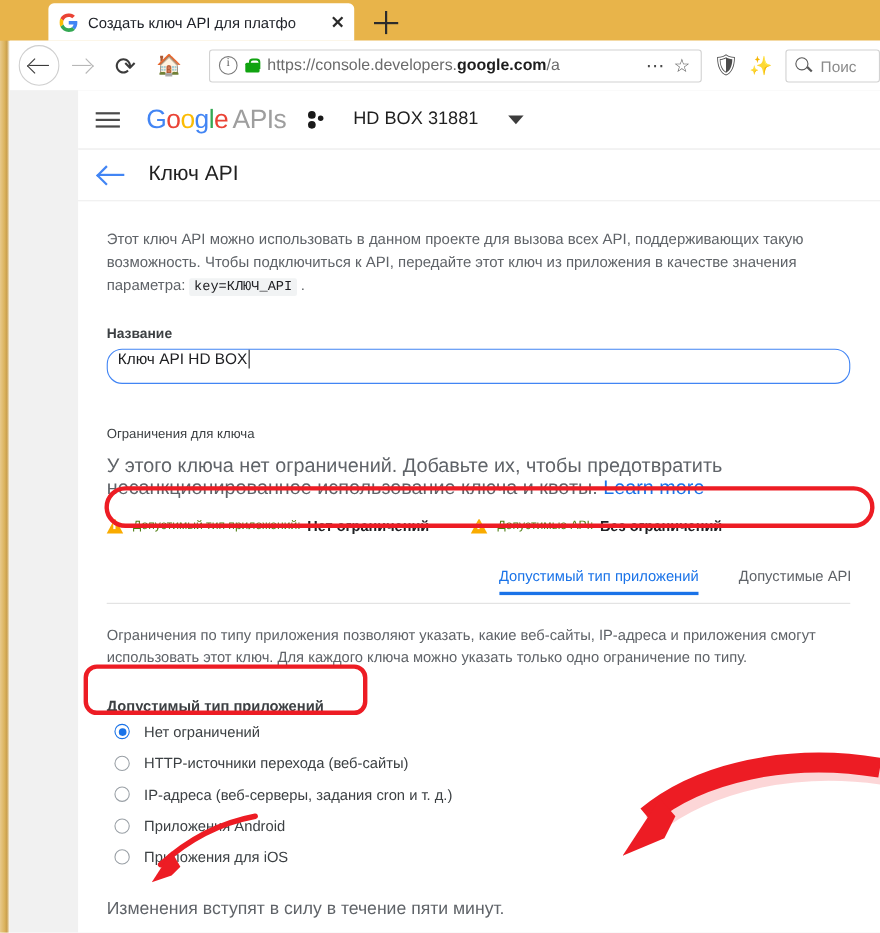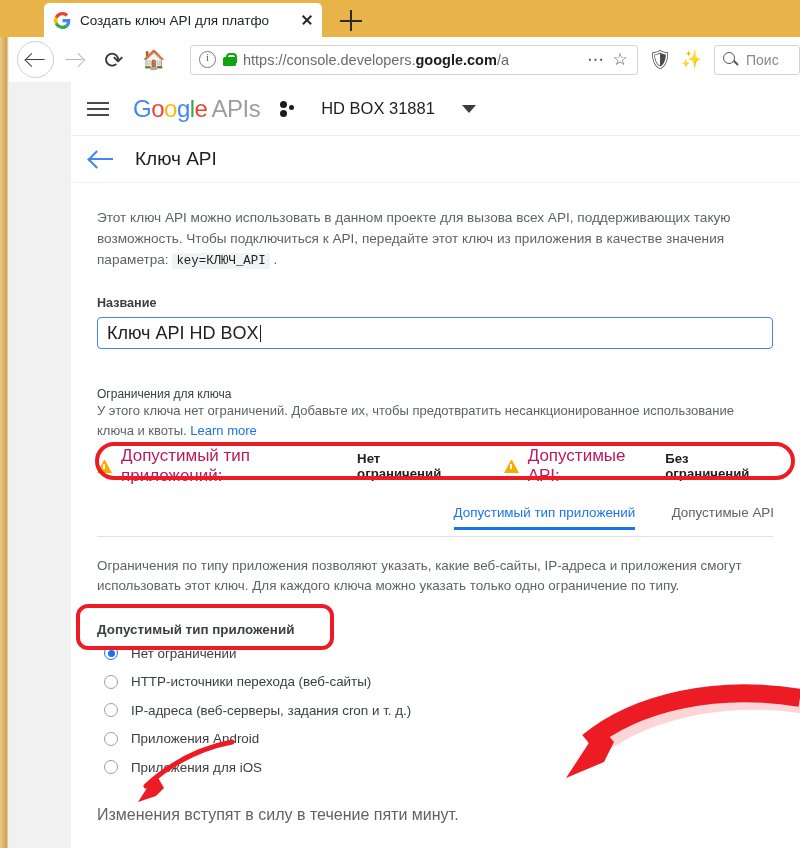--- a/index.html
+++ b/index.html
@@ -247,41 +247,41 @@
 
   .desc { font-size:13.6px; line-height:21px; color:#5f6368; max-width:648px; }
   .code {
     font-family:"Liberation Mono", monospace; font-size:12.4px;
     color:#202124; background:#f1f3f4; padding:1px 4px; border-radius:2px;
   }
 
   .field-label { font-size:12.6px; color:#3c4043; font-weight:bold; margin-top:24px; }
   .text-input {
     margin-top:7px; width:676px; height:32px;
-    border:1.5px solid #4285F4; border-radius:4px;
-    display:flex; align-items:center; padding-left:9px;
-    font-size:18px; color:#202124; background:#fff;
+    border:1.5px solid #4285F4; border-radius:14px;
+    display:flex; padding-left:9px;
+    font-size:14px; color:#202124; background:#fff;
   }
   .caret { display:inline-block; width:1px; height:17px; background:#202124; margin-left:1px; }
 
   .section-title { font-size:12px; color:#3c4043; margin-top:38px; }
-  .section-sub { font-size:13px; line-height:20px; color:#5f6368; max-width:640px; }
+  .section-sub { font-size:18px; line-height:20px; color:#5f6368; margin-top:12px; max-width:640px; }
   .link { color:#1a73e8; }
 
   .warn-row { display:flex; align-items:center; margin-top:14px; height:22px; }
   .warn-item { display:flex; align-items:center; }
   .warn-item + .warn-item { margin-left:38px; }
   .warn-tri {
     width:0;height:0; border-left:7.5px solid transparent; border-right:7.5px solid transparent;
     border-bottom:13px solid #F9AB00; margin-right:9px; position:relative; flex:0 0 15px;
   }
   .warn-tri::after {
     content:""; position:absolute; left:-1px; top:4px; width:2px; height:5px; background:#fff;
   }
-  .warn-key { font-size:17px; color:#be185d; }
+  .warn-key { font-size:11px; color:#4d7c0f; }
   .warn-val { font-size:13.2px; color:#202124; font-weight:bold; margin-left:6px; }
 
   .tabs { margin-top:26px; position:relative; height:34px;text-align:right; }
   .tabs-underline {
     position:absolute; left:0; bottom:0; width:676px; height:1px; background:#e0e0e0;
   }
   .tab-btn {
     display:inline-block; font-size:13.4px; padding-bottom:10px; position:relative;
   }
   .tab-btn.active { color:#1a73e8; }

